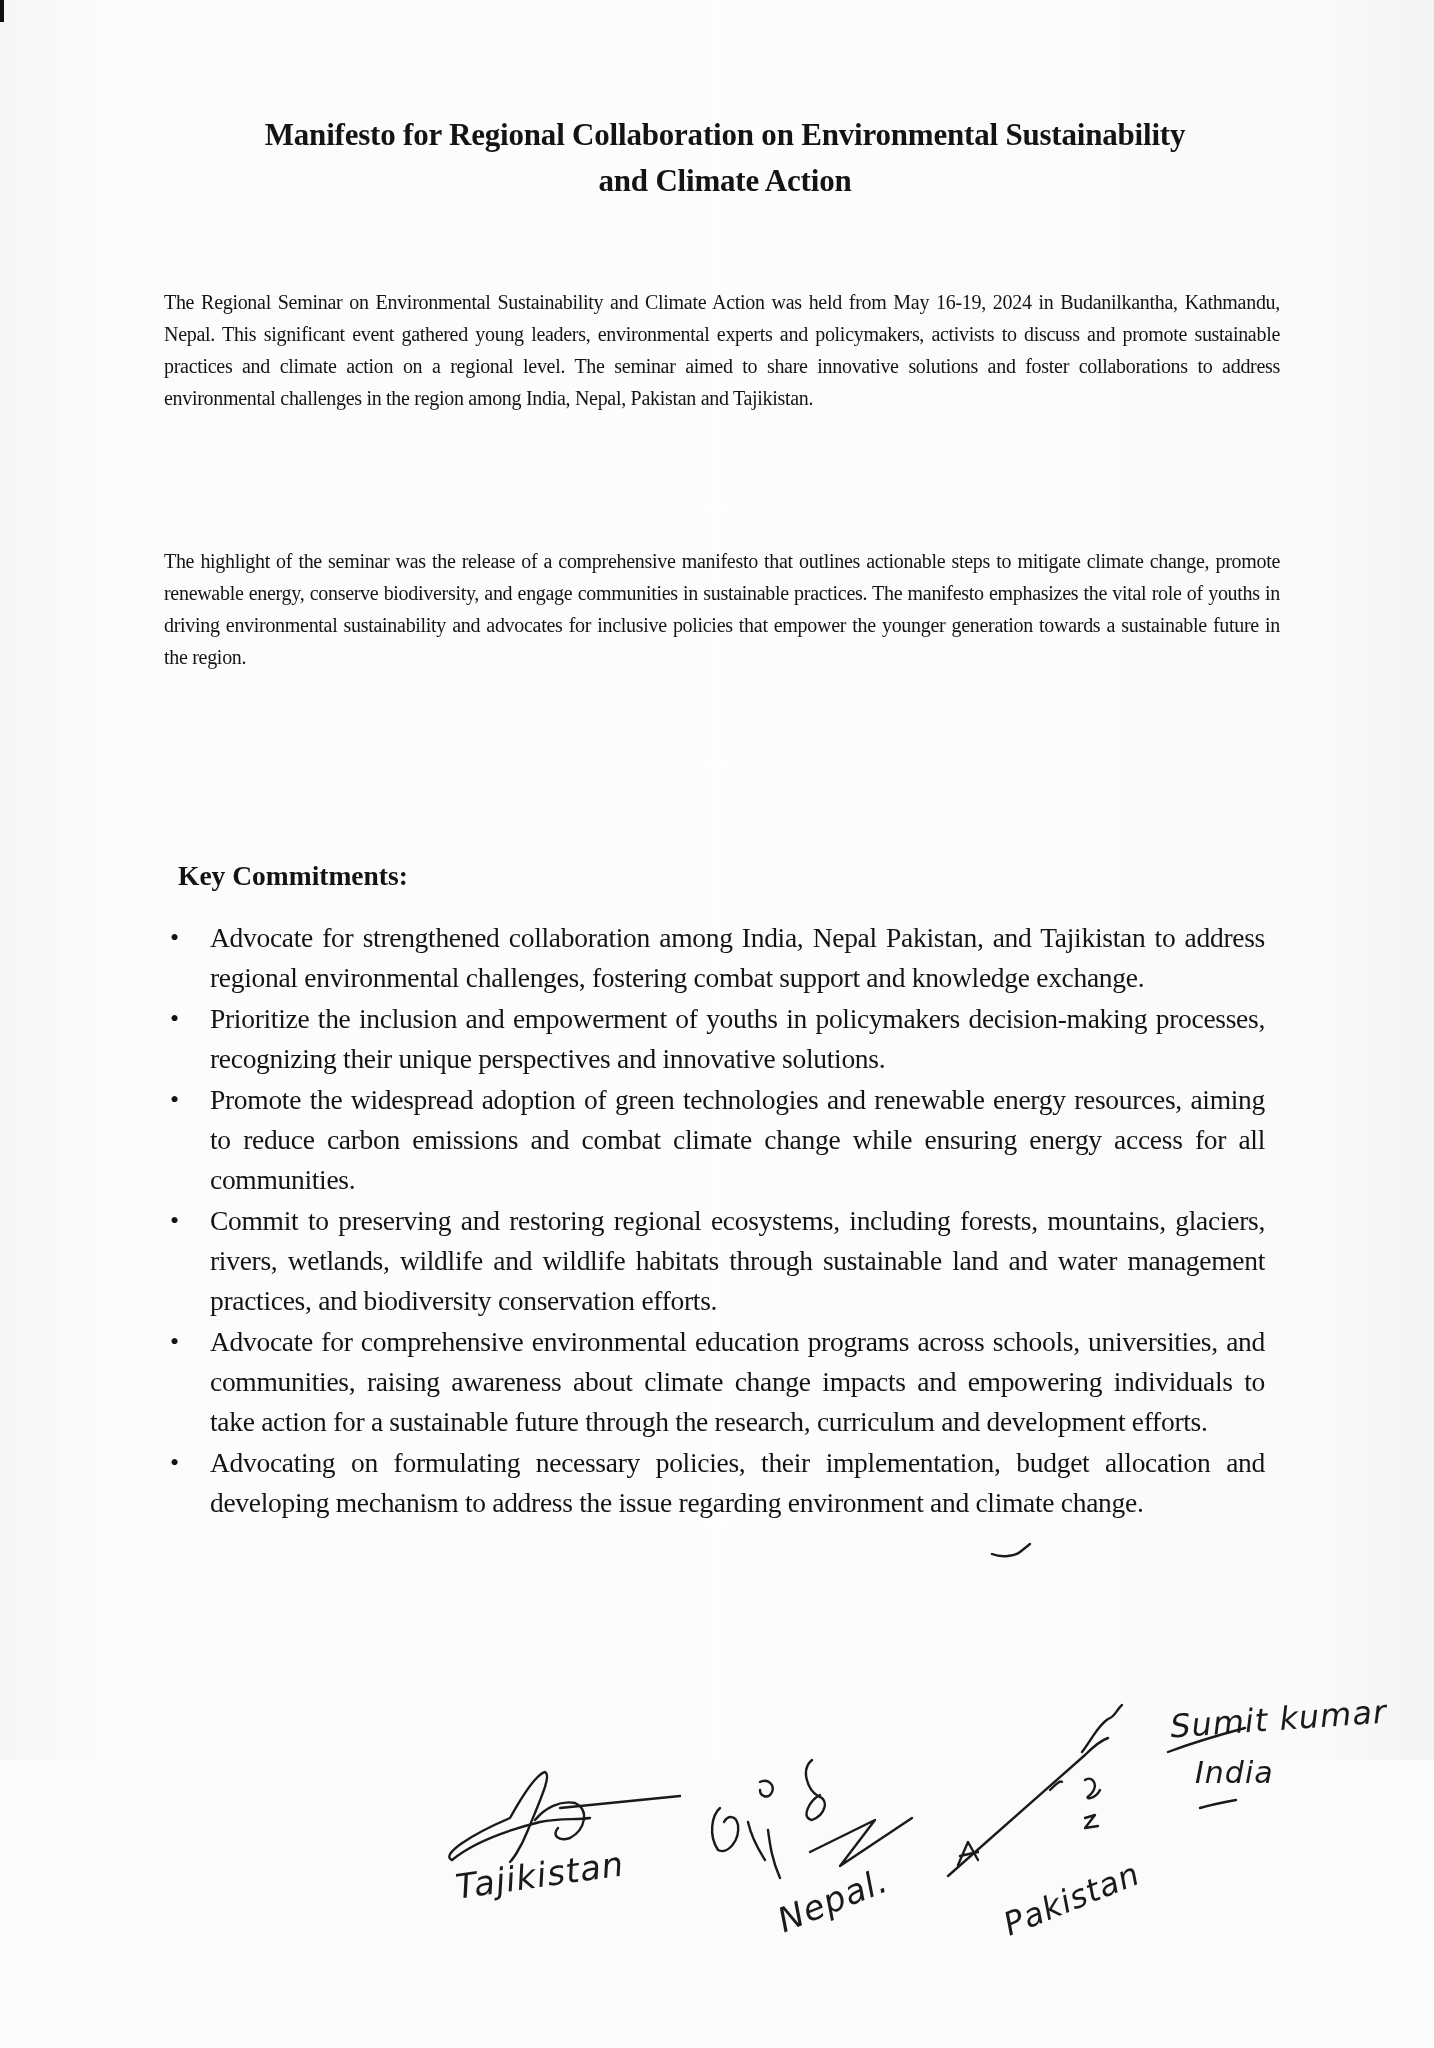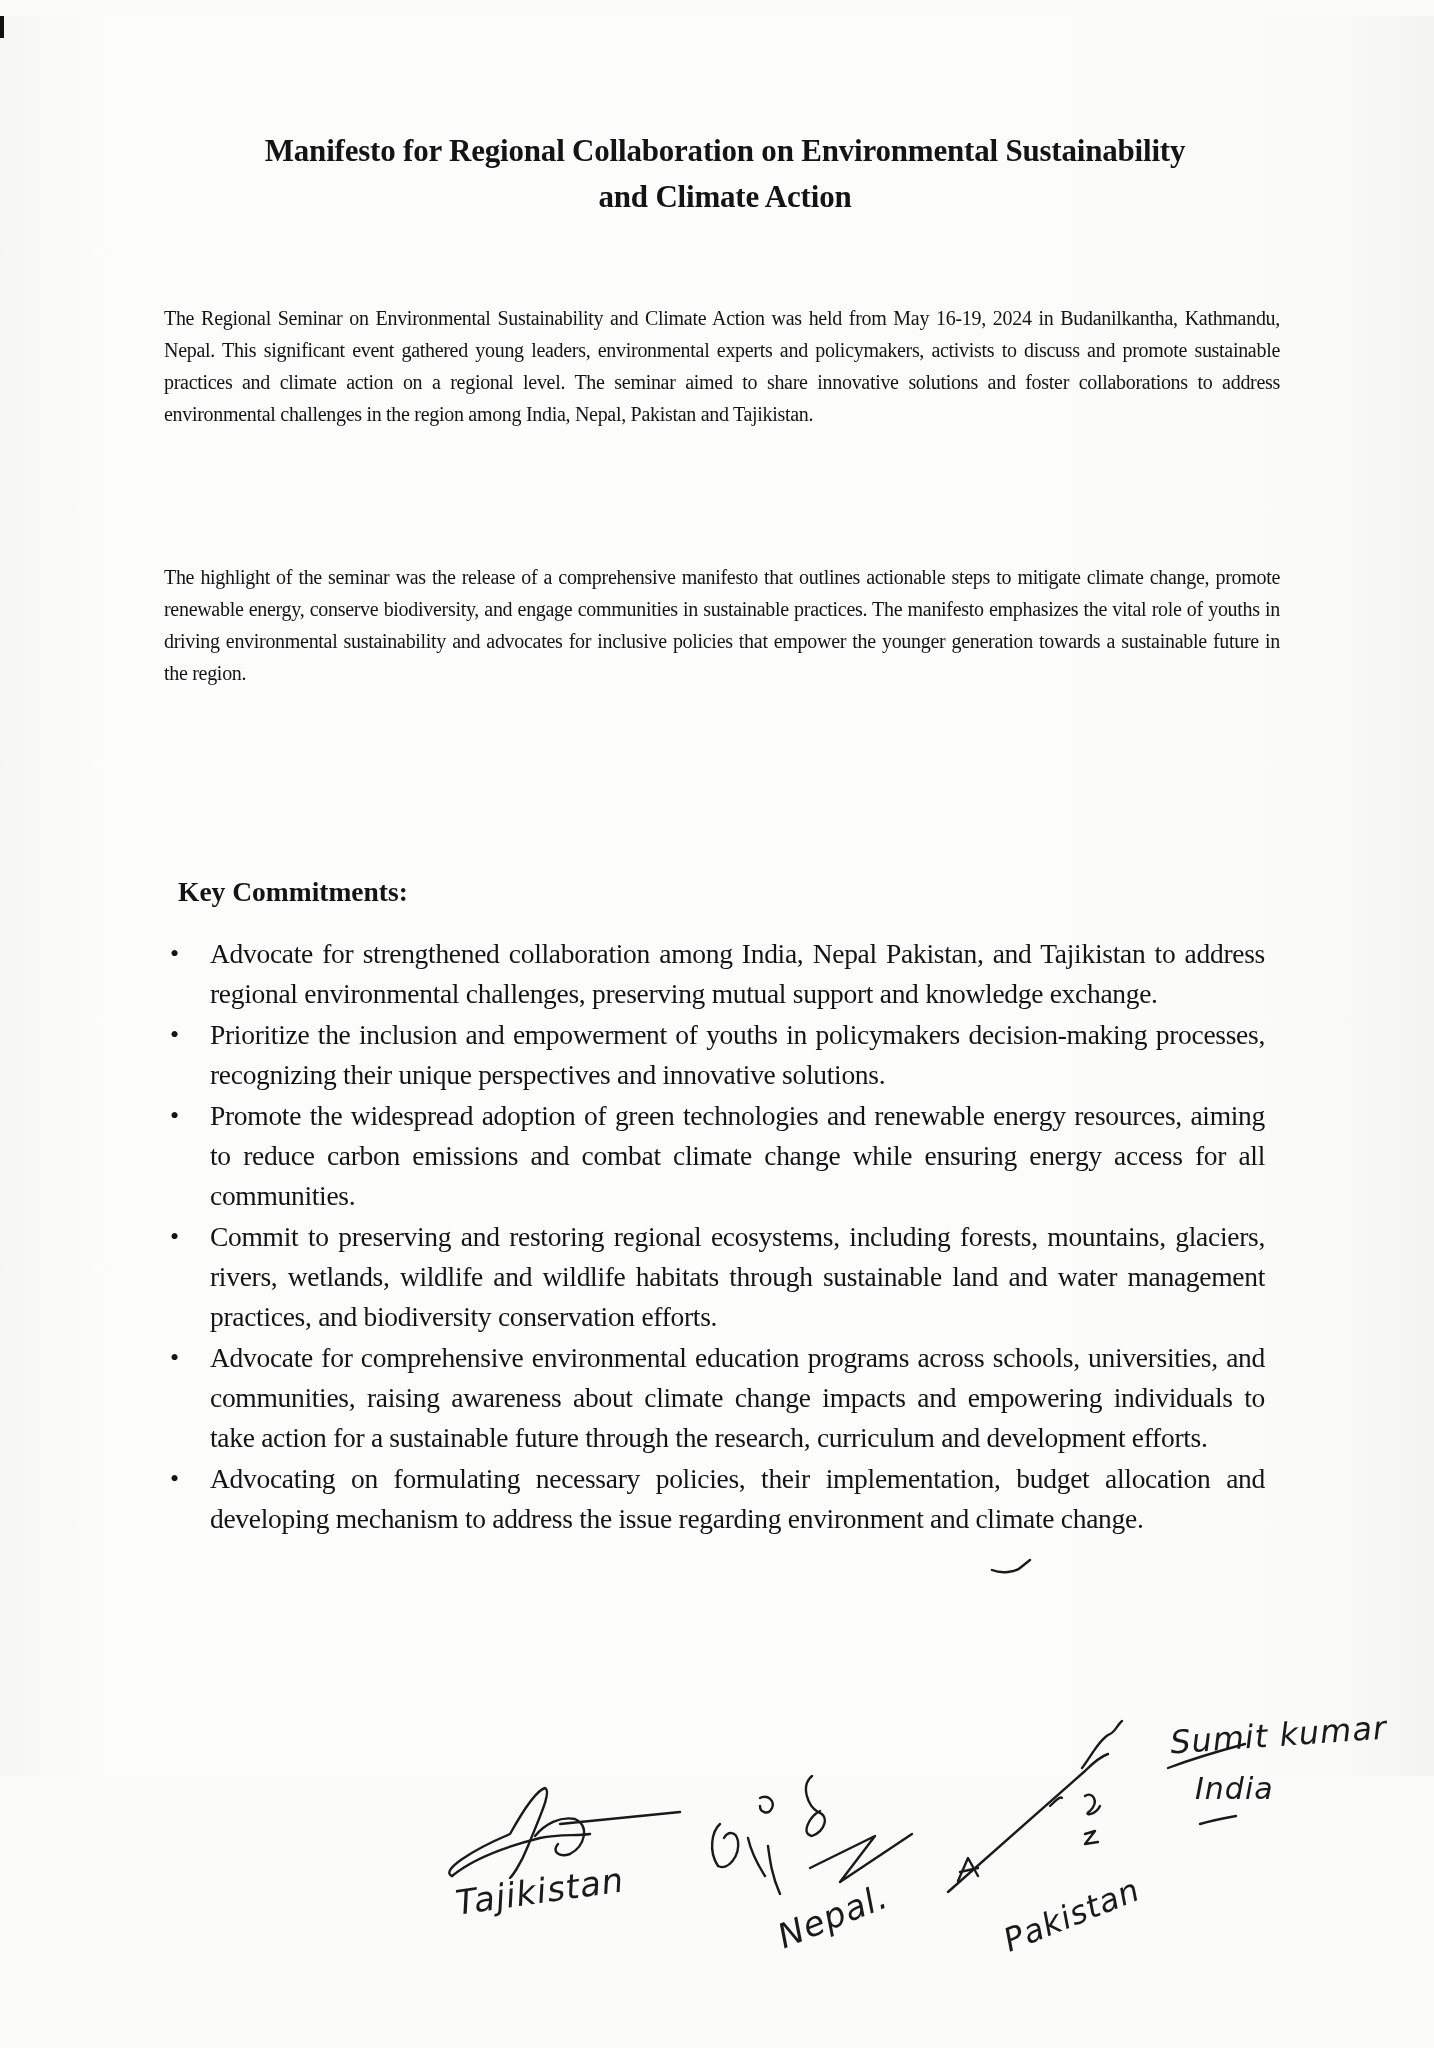--- a/index.html
+++ b/index.html
@@ -10,21 +10,21 @@
       width: 1434px;
       height: 2048px;
       background: #fbfbfa;
       position: relative;
       overflow: hidden;
       font-family: "Liberation Serif", "DejaVu Serif", serif;
       color: #141414;
     }
     .page {
       position: absolute;
-      left: 0; top: 16px;
+      left: 0; top: 0;
       width: 1434px; height: 1760px;
       background: linear-gradient(90deg, #f6f6f4 0%, #fcfcfb 8%, #fdfdfc 50%, #fafaf8 92%, #f3f3f1 100%);
     }
     .edge-mark {
       position: absolute;
       left: 0; top: 0;
       width: 4px; height: 22px;
       background: #111;
     }
     .title {
@@ -126,21 +126,21 @@
   </h1>
 
   <p class="para para1" style="margin:0;">The Regional Seminar on Environmental Sustainability and Climate Action was held from May 16-19, 2024 in Budanilkantha, Kathmandu, Nepal. This significant event gathered young leaders, environmental experts and policymakers, activists to discuss and promote sustainable practices and climate action on a regional level. The seminar aimed to share innovative solutions and foster collaborations to address environmental challenges in the region among India, Nepal, Pakistan and Tajikistan.</p>
   <p class="para para2" style="margin:0;">The highlight of the seminar was the release of a comprehensive manifesto that outlines actionable steps to mitigate climate change, promote renewable energy, conserve biodiversity, and engage communities in sustainable practices. The manifesto emphasizes the vital role of youths in driving environmental sustainability and advocates for inclusive policies that empower the younger generation towards a sustainable future in the region.</p>
 
   <div class="heading">Key Commitments:</div>
 
   <ul class="commitments">
     <li class="commitment">
       <span class="bullet">•</span>
-      <span>Advocate for strengthened collaboration among India, Nepal Pakistan, and Tajikistan to address regional environmental challenges, preserving mutual support and knowledge exchange.</span>
+      <span>Advocate for strengthened collaboration among India, Nepal Pakistan, and Tajikistan to address regional environmental challenges, fostering combat support and knowledge exchange.</span>
     </li>
     <li class="commitment">
       <span class="bullet">•</span>
       <span>Prioritize the inclusion and empowerment of youths in policymakers decision-making processes, recognizing their unique perspectives and innovative solutions.</span>
     </li>
     <li class="commitment">
       <span class="bullet">•</span>
       <span>Promote the widespread adoption of green technologies and renewable energy resources, aiming to reduce carbon emissions and combat climate change while ensuring energy access for all communities.</span>
     </li>
     <li class="commitment">

